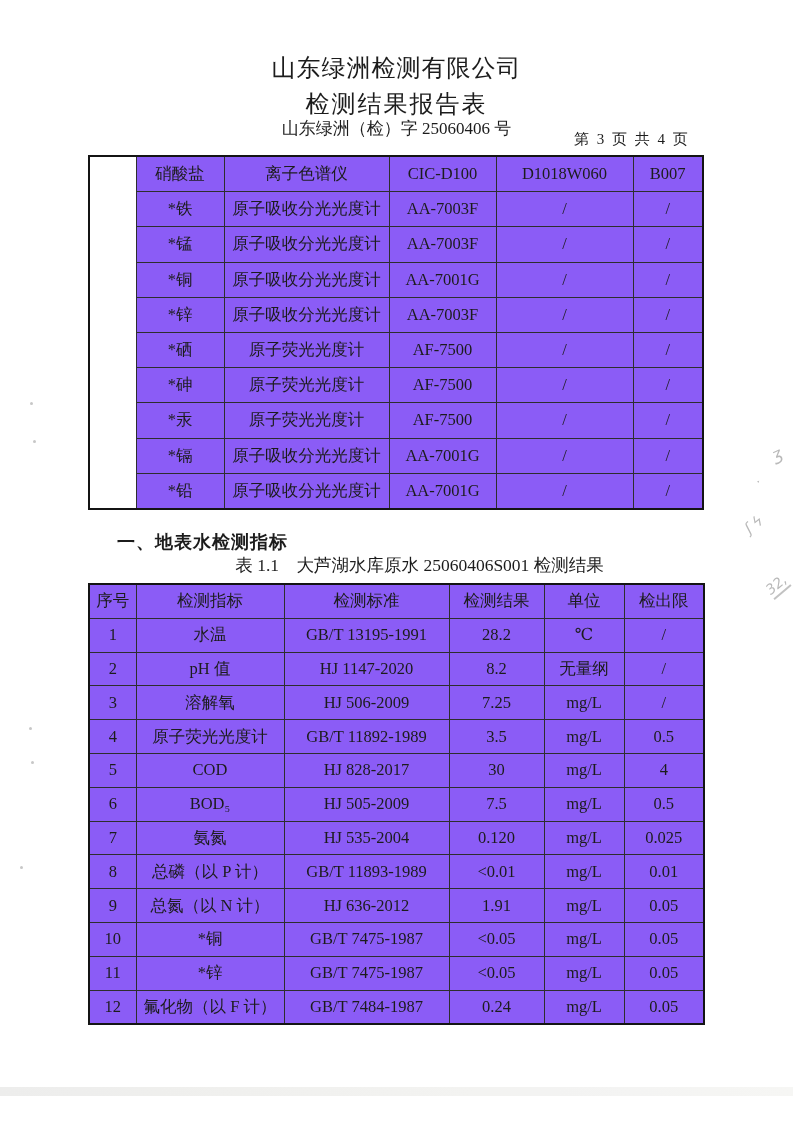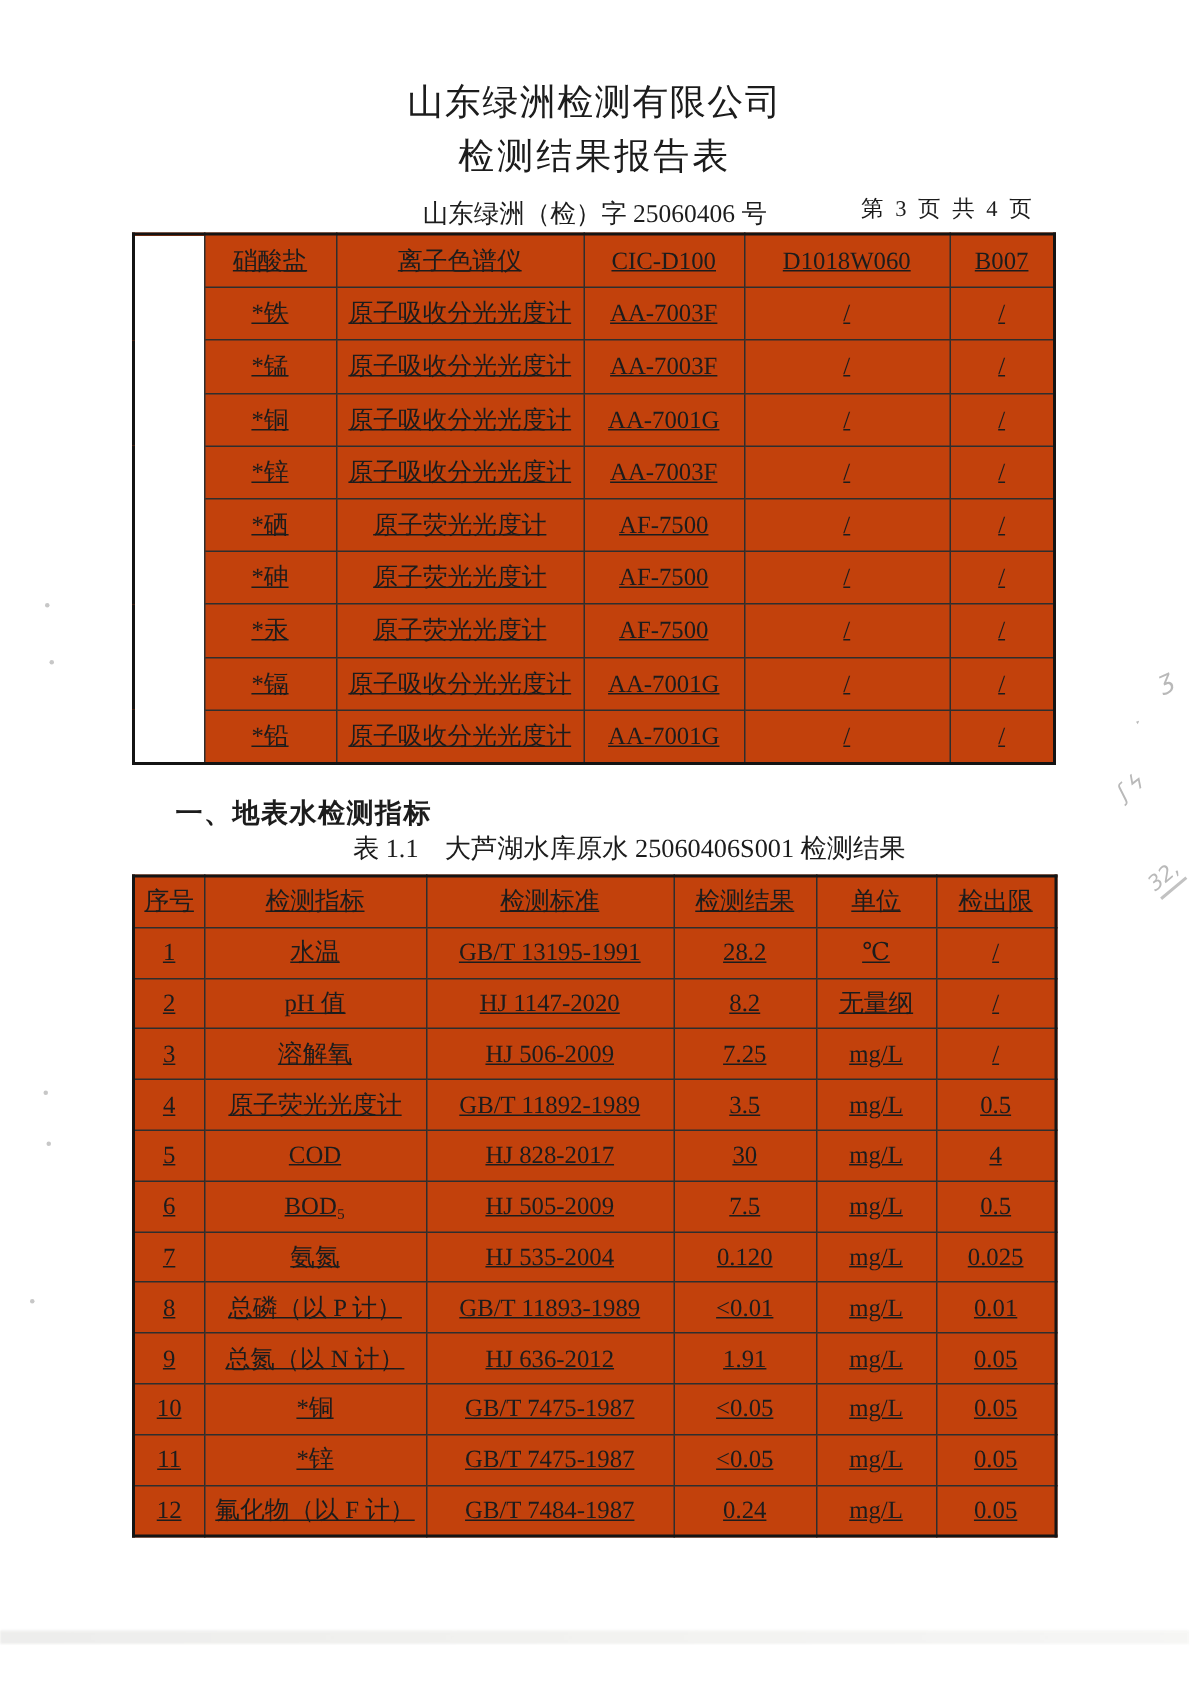--- a/index.html
+++ b/index.html
@@ -3,24 +3,24 @@
 <meta charset="utf-8">
 <style>
   html,body{margin:0;padding:0;background:#ffffff;}
   .page{
     position:relative;width:793px;height:1121px;background:#ffffff;
     font-family:"Liberation Serif","DejaVu Serif",serif;color:#1c1c1c;overflow:hidden;
   }
   .center-line{position:absolute;left:0;width:100%;text-align:center;}
   .company{top:52px;font-size:24px;letter-spacing:1px;}
   .report-title{top:88px;font-size:24px;letter-spacing:2px;}
-  .doc-number{top:131px;font-size:17px;}
+  .doc-number{top:117px;font-size:17px;}
   .page-indicator{position:absolute;left:574px;top:130px;font-size:15px;letter-spacing:2px;}
 
-  table{border-collapse:collapse;table-layout:fixed;position:absolute;background:#c2410c;text-decoration:underline;}
+  table{border-collapse:collapse;table-layout:fixed;position:absolute;background:#8b5cf6;}
   .t1{left:88px;top:155px;width:614px;border:2.5px solid #141414;}
   .t2{left:88px;top:583px;width:615px;border:2.5px solid #141414;}
   td,th{border:1px solid #2e2e2e;text-align:center;vertical-align:middle;
         font-size:16.5px;font-weight:normal;padding:0 2px;overflow:hidden;
         font-family:"Liberation Serif","DejaVu Serif",serif;}
   .t1 td{height:34.2px;}
   .t2 td,.t2 th{height:32.8px;}
   .lead-empty{background:#fff;}
 
   .section-heading{

